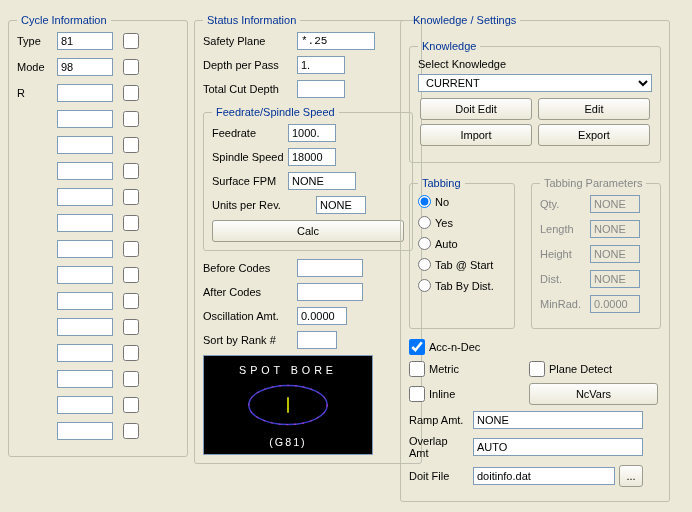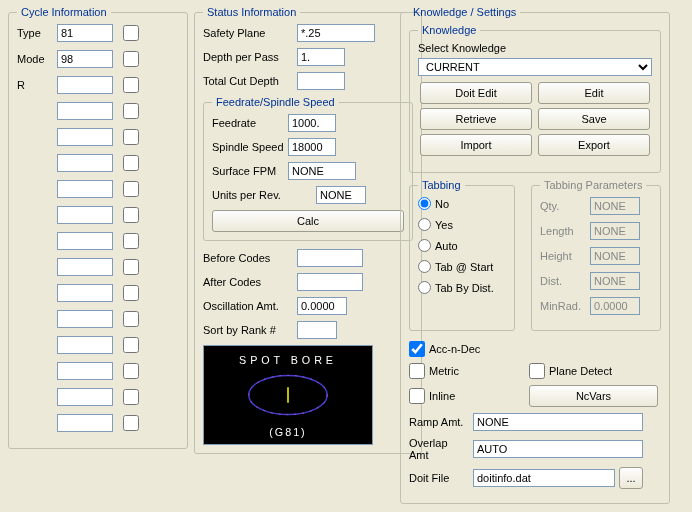--- a/index.html
+++ b/index.html
@@ -1,18 +1,18 @@
 <!DOCTYPE html>
 <html><head>
 <meta charset="utf-8">
 <style>
   * { box-sizing: border-box; font-family: "Tahoma", "Segoe UI", sans-serif; font-size: 11px; }
   body { margin: 0; background: #ECE9D8; width: 692px; height: 512px; overflow: hidden; }
   .container { display: flex; padding: 6px 8px; gap: 6px; }
-  fieldset { border: 1px solid #C0C0B0; border-radius: 3px; padding: 6px 8px 8px 8px; margin: 0 0 6px 0; }
+  fieldset { border: 1px solid #C0C0B0; border-radius: 3px; padding: 6px 8px 8px 8px; margin: 8px 0 6px 0; }
   legend { color: #003399; padding: 0 4px; }
   .col1 { width: 180px; }
   .col2 { width: 200px; }
   .col3 { width: 268px; }
   .lbl { display: inline-block; width: 40px; }
   .lbl2 { display: inline-block; width: 90px; }
   .lbl2b { display: inline-block; width: 72px; }
   .lbl3 { display: inline-block; width: 60px; }
   .lbl4 { display: inline-block; width: 50px; }
   .inp { background: #fff; border: 1px solid #7F9DB9; height: 18px; padding: 1px 3px; }
@@ -124,21 +124,21 @@
           <input type="checkbox" class="chk" style="margin-left: 10px;">
         </div>
     </fieldset>
   </div>
 
   <div class="col2">
     <fieldset>
       <legend>Status Information</legend>
       <div class="row">
           <span class="lbl2">Safety Plane</span>
-          <input class="inp" style="width: 78px;" value="*.25">
+          <input class="inp" style="width: 78px; font-family: Liberation Mono, monospace;" value="*.25">
         </div>
       <div class="row">
           <span class="lbl2">Depth per Pass</span>
           <input class="inp" style="width: 48px;" value="1.">
         </div>
       <div class="row">
           <span class="lbl2">Total Cut Depth</span>
           <input class="inp" style="width: 48px;">
         </div>
       <fieldset style="margin-bottom:8px">
@@ -195,24 +195,20 @@
       <fieldset>
         <legend>Knowledge</legend>
         <div style="margin-bottom:4px">Select Knowledge</div>
         <select class="inp"><option>CURRENT</option></select>
         <div class="kbtns" style="margin-top:6px">
           <div class="btn-row">
               <button class="btn btn-half">Doit Edit</button>
               <button class="btn btn-half">Edit</button>
             </div>
           <div class="btn-row">
-              <button class="btn btn-half">Retrieve</button>
-              <button class="btn btn-half">Save</button>
-            </div>
-          <div class="btn-row">
               <button class="btn btn-half">Import</button>
               <button class="btn btn-half">Export</button>
             </div>
         </div>
       </fieldset>
 
       <div class="flexh">
         <fieldset style="flex:0 0 106px">
           <legend>Tabbing</legend>
           <div class="tabbing-row">

